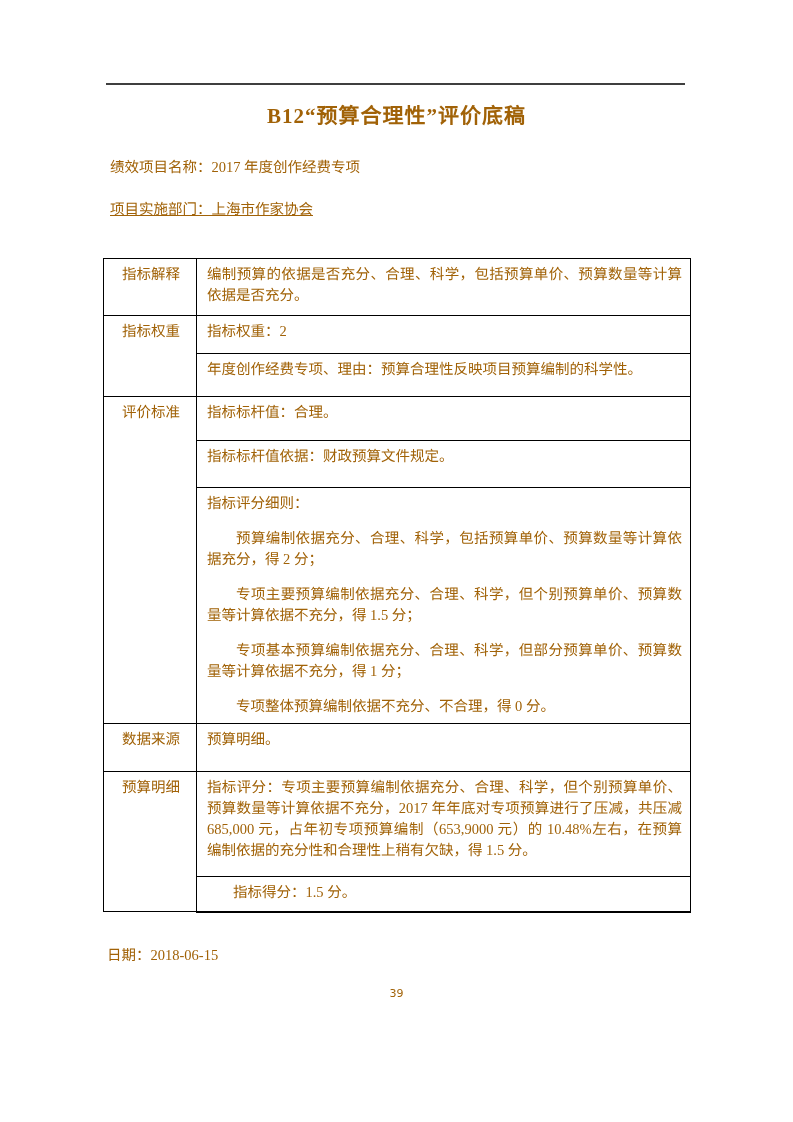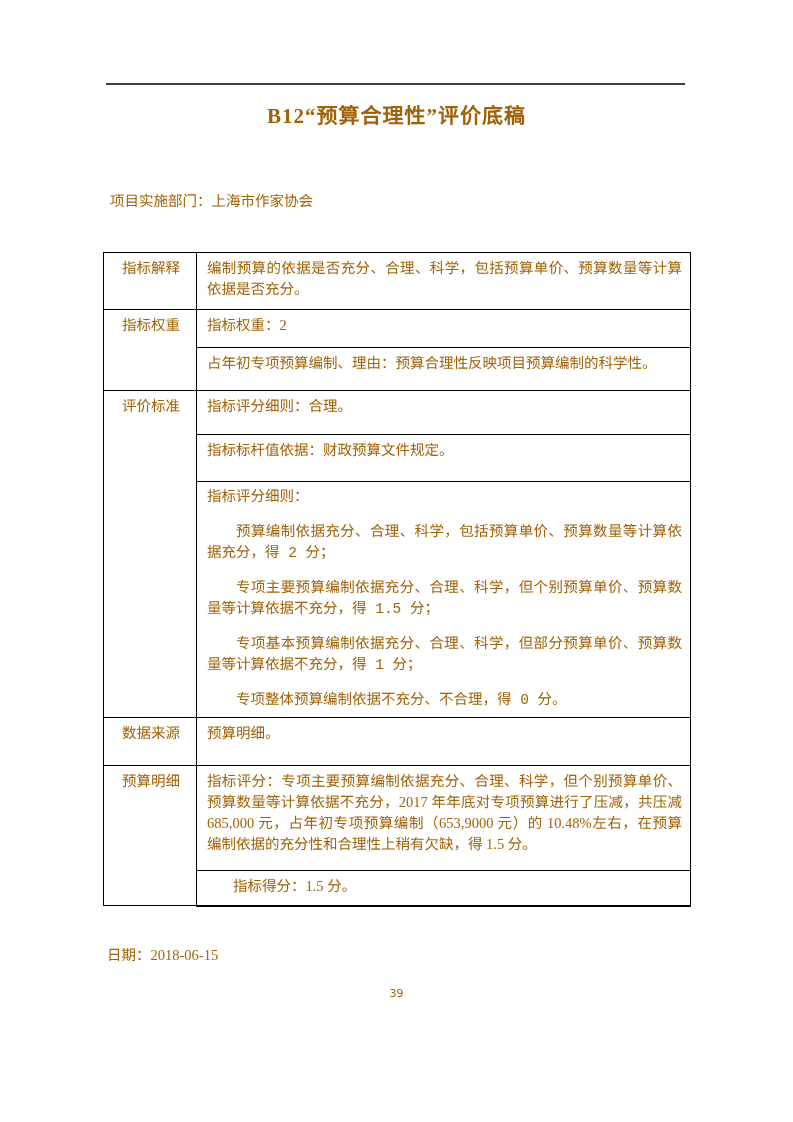--- a/index.html
+++ b/index.html
@@ -30,25 +30,25 @@
     letter-spacing:1px;
   }
   .meta-line {
     position:absolute;
     left:110px;
     font-size:14.5px;
     line-height:17px;
     white-space:pre;
   }
   .meta-project    { top:146px; }
-  .meta-department { top:180px; }
+  .meta-department { top:188px;text-decoration:underline; }
 
   .eval-table-wrap {
     position:absolute;
-    left:103px; top:239px;
+    left:103px; top:245px;
     width:588px;
   }
   table.eval-table {
     width:100%;
     border-collapse:collapse;
     table-layout:fixed;
   }
   table.eval-table td {
     border:1px solid #000;
     box-sizing:border-box;
@@ -62,21 +62,21 @@
     text-align:center;
     vertical-align:middle;
     padding:0 4px;
   }
   .justify { text-align:justify; }
   .h-r1  { height:57px; }
   .h-r2a { height:38px; }
   .h-r2b { height:43px; }
   .h-r3a { height:44px; }
   .h-r3b { height:47px; }
-  .h-r3c { height:236px;font-family:Liberation Mono, monospace; }
+  .h-r3c { height:236px; }
   .h-r4  { height:48px; }
   .h-r5a { height:105px; }
   .h-r5b { height:35px; }
   tr.last-row td { border-bottom:2px solid #000;padding-left:36px; }
 
   .score-item {
     text-indent:2em;
     margin-top:14px;
     text-align:justify;
   }
@@ -97,42 +97,43 @@
 </style>
 </head>
 <body>
 
 <div class="page">
 
   <div class="header-rule"></div>
 
   <div class="doc-title">B12“预算合理性”评价底稿</div>
 
+  <div class="meta-line meta-project">绩效项目名称：2017 年度创作经费专项</div>
   <div class="meta-line meta-department">项目实施部门：上海市作家协会</div>
 
   <div class="eval-table-wrap">
     <table class="eval-table">
       <tbody>
 
         <tr>
           <td class="row-label h-r1">指标解释</td>
           <td class="h-r1 justify">编制预算的依据是否充分、合理、科学，包括预算单价、预算数量等计算依据是否充分。</td>
         </tr>
 
         <tr>
           <td class="row-label" rowspan="2">指标权重</td>
           <td class="h-r2a">指标权重：2</td>
         </tr>
         <tr>
-          <td class="h-r2b">占年初专项预算编制、理由：预算合理性反映项目预算编制的科学性。</td>
+          <td class="h-r2b">年度创作经费专项、理由：预算合理性反映项目预算编制的科学性。</td>
         </tr>
 
         <tr>
           <td class="row-label" rowspan="3">评价标准</td>
-          <td class="h-r3a">指标评分细则：合理。</td>
+          <td class="h-r3a">指标标杆值：合理。</td>
         </tr>
         <tr>
           <td class="h-r3b">指标标杆值依据：财政预算文件规定。</td>
         </tr>
         <tr>
           <td class="h-r3c">
             <div>指标评分细则：</div>
             <p class="score-item">预算编制依据充分、合理、科学，包括预算单价、预算数量等计算依据充分，得 2 分；</p>
             <p class="score-item">专项主要预算编制依据充分、合理、科学，但个别预算单价、预算数量等计算依据不充分，得 1.5 分；</p>
             <p class="score-item">专项基本预算编制依据充分、合理、科学，但部分预算单价、预算数量等计算依据不充分，得 1 分；</p>

